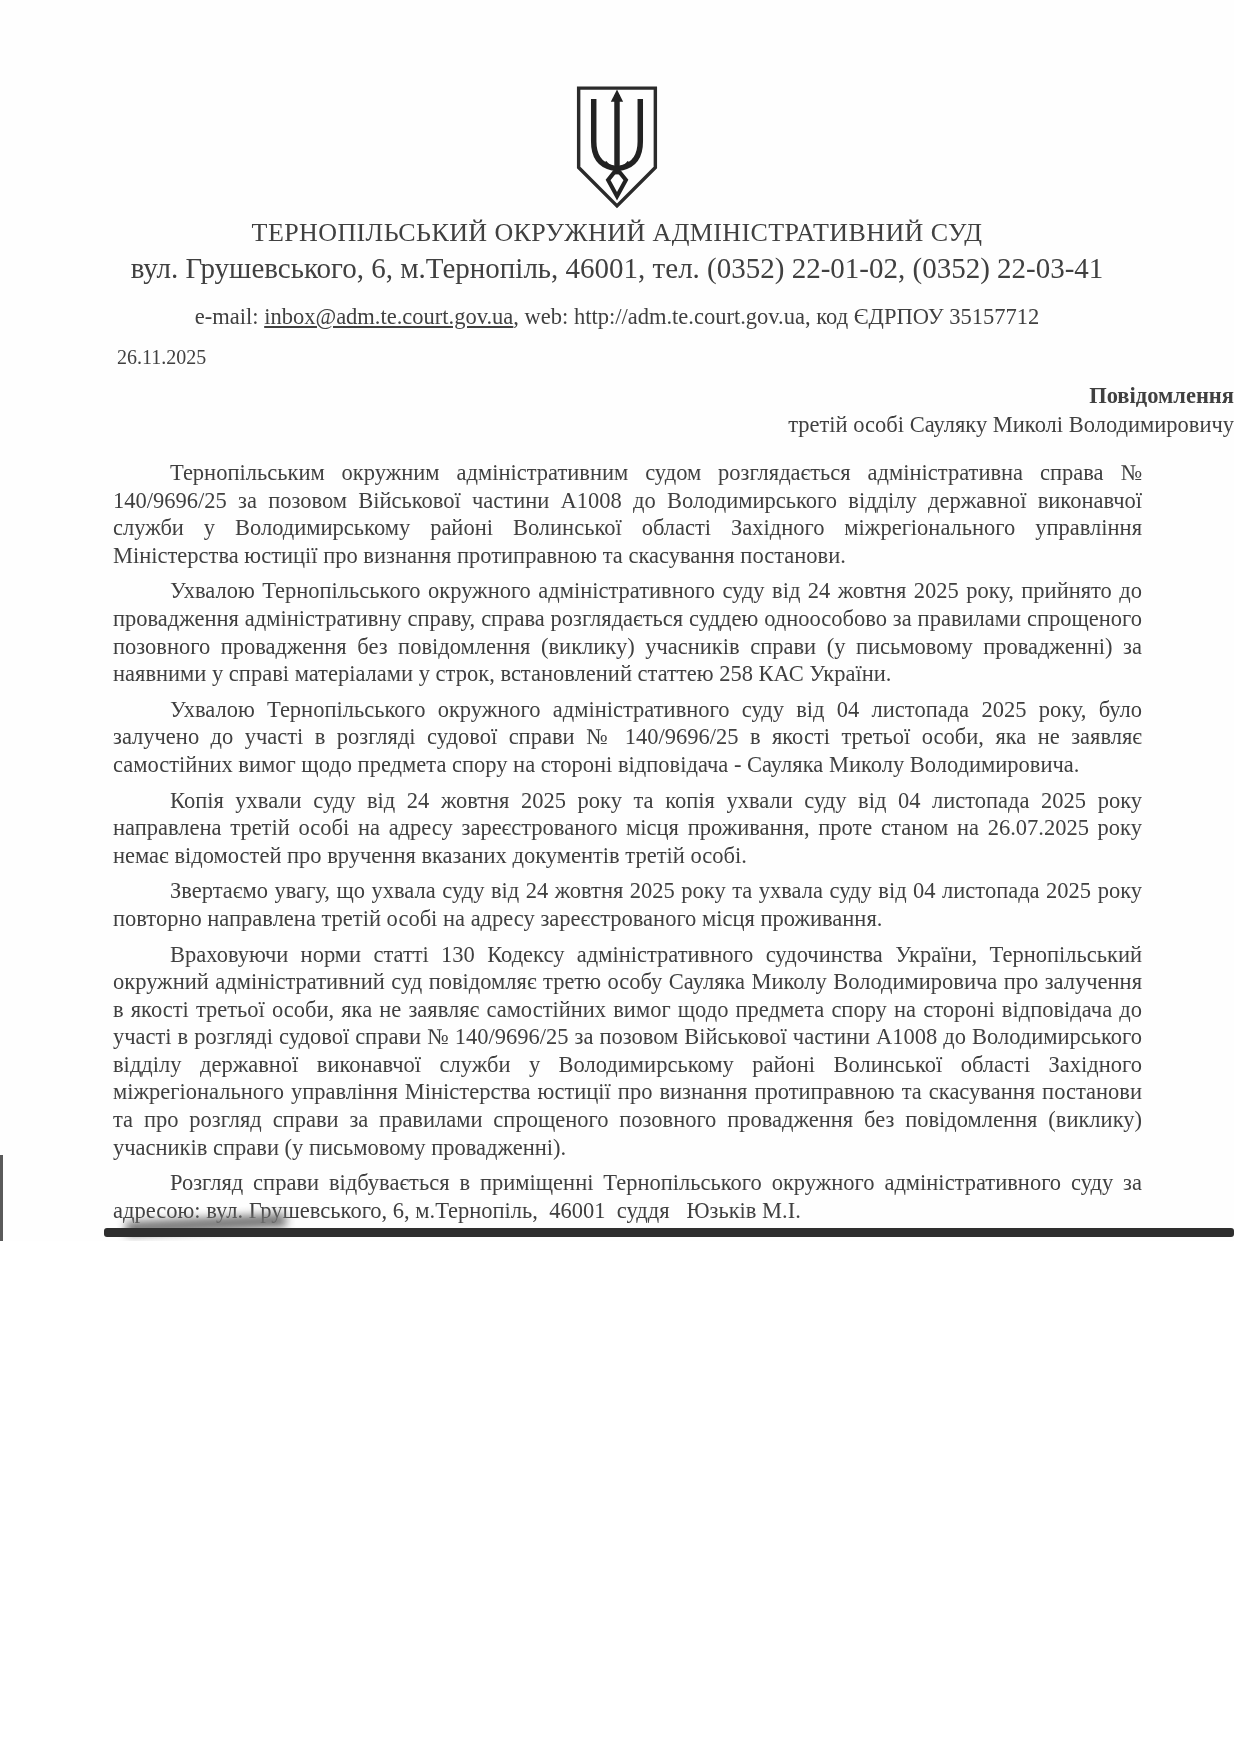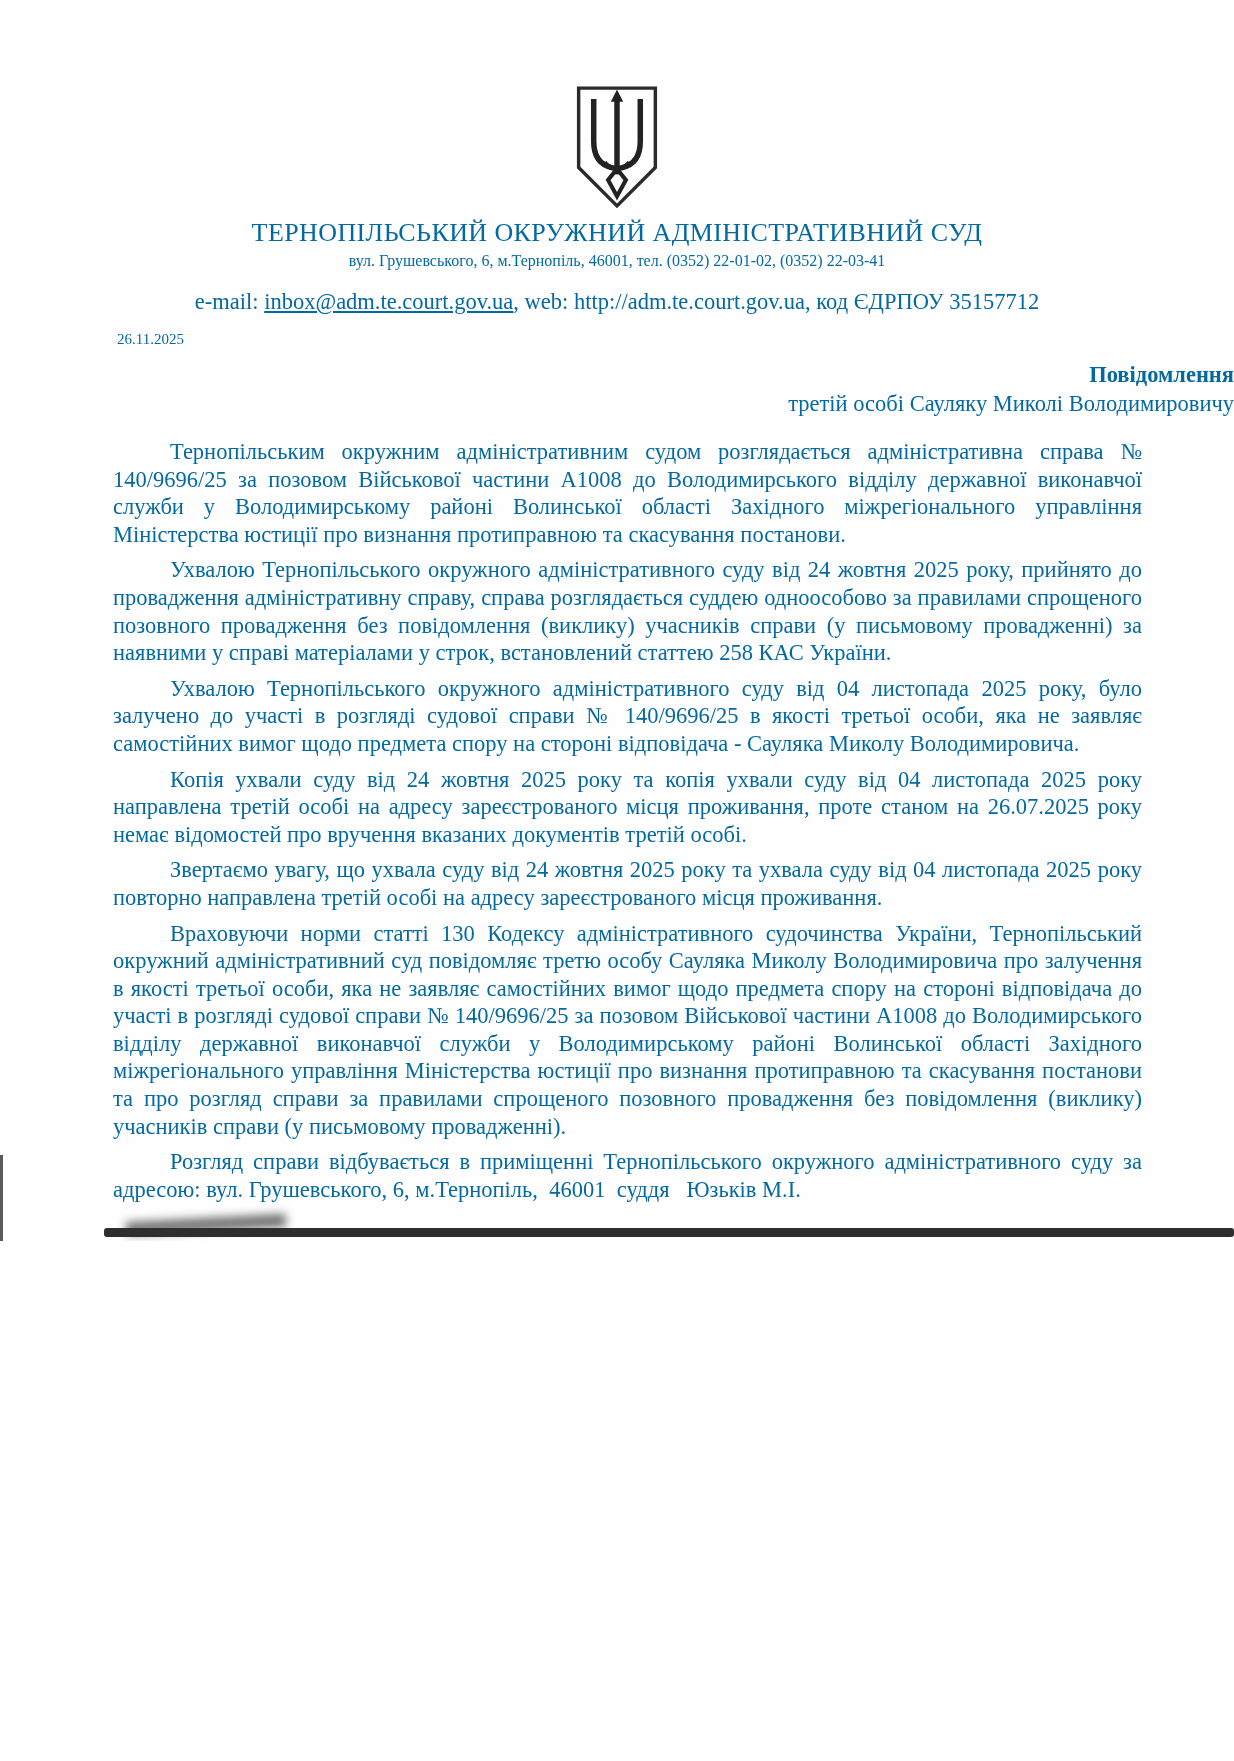--- a/index.html
+++ b/index.html
@@ -1,31 +1,31 @@
 <!DOCTYPE html>
 <html lang="uk"><head>
 <meta charset="utf-8">
 <style>
   html,body { margin:0; padding:0; background:#ffffff; }
   .page {
     position:relative;
     width:1234px; height:1241px;
     margin:0 auto;
     background:#fefefe;
-    color:#0369a1;
+    color:#404040;
     font-family:"Liberation Serif", serif;
     overflow:hidden;
   }
   .header { text-align:center; padding-top:84px; }
   .emblem-svg { width:118px; height:126px; display:inline-block; }
   .court-name { font-size:26px; margin-top:4px; letter-spacing:0.4px; white-space:nowrap; }
-  .addr-line { font-size:16px; margin-top:4px; white-space:nowrap; }
+  .addr-line { font-size:29px; margin-top:4px; white-space:nowrap; }
   .contact-line { font-size:22.5px; margin-top:19px; white-space:nowrap; }
   .u { text-decoration:underline; }
-  .doc-date { font-size:15px; margin:16px 0 0 117px; }
+  .doc-date { font-size:20px; margin:16px 0 0 117px; }
   .title-block { text-align:right; margin-top:12px; font-size:22.5px; line-height:29px; }
   .title-head { font-weight:bold; display:block; }
   .title-line { display:block; }
   .body-text {
     margin:20px 84px 0 105px;
     font-size:22.5px; line-height:27.6px;
     text-align:justify;
   }
   .body-text p { margin:8px; text-indent:57px; }
   .sig-role {

